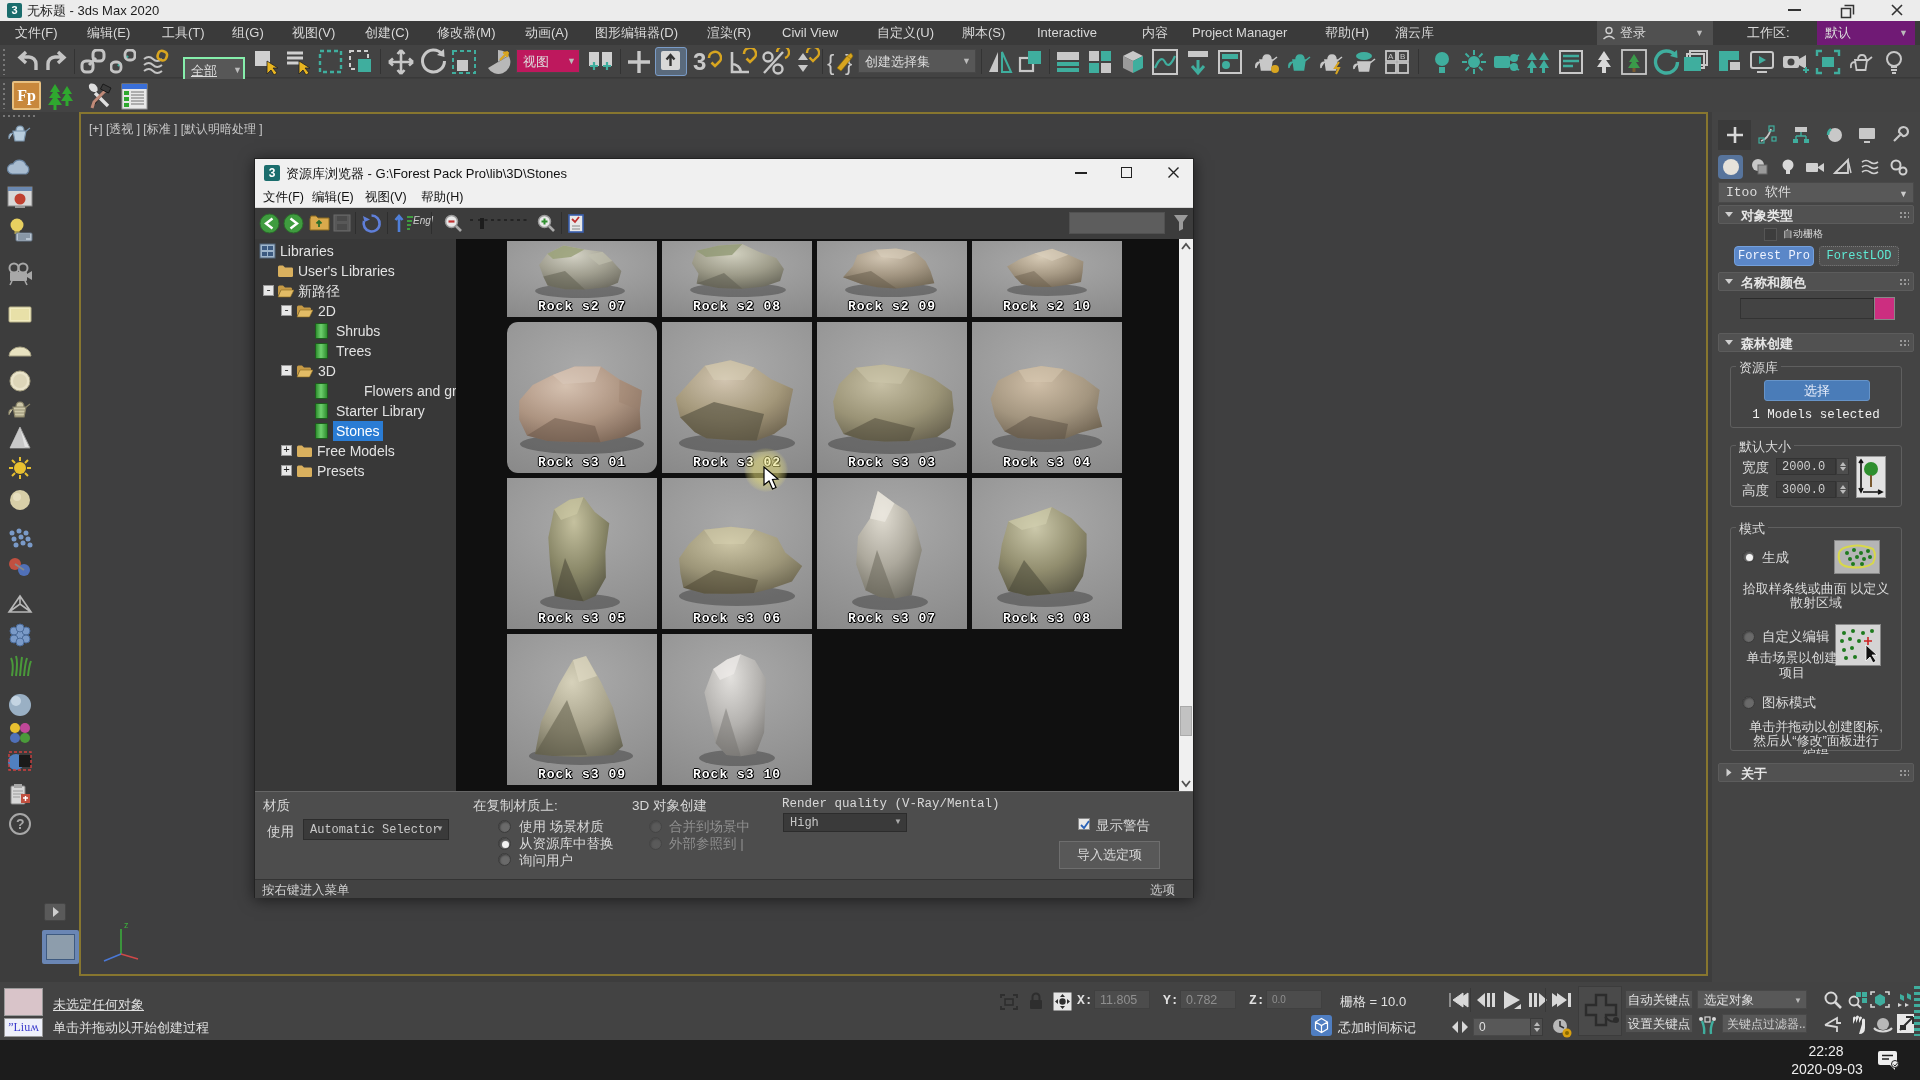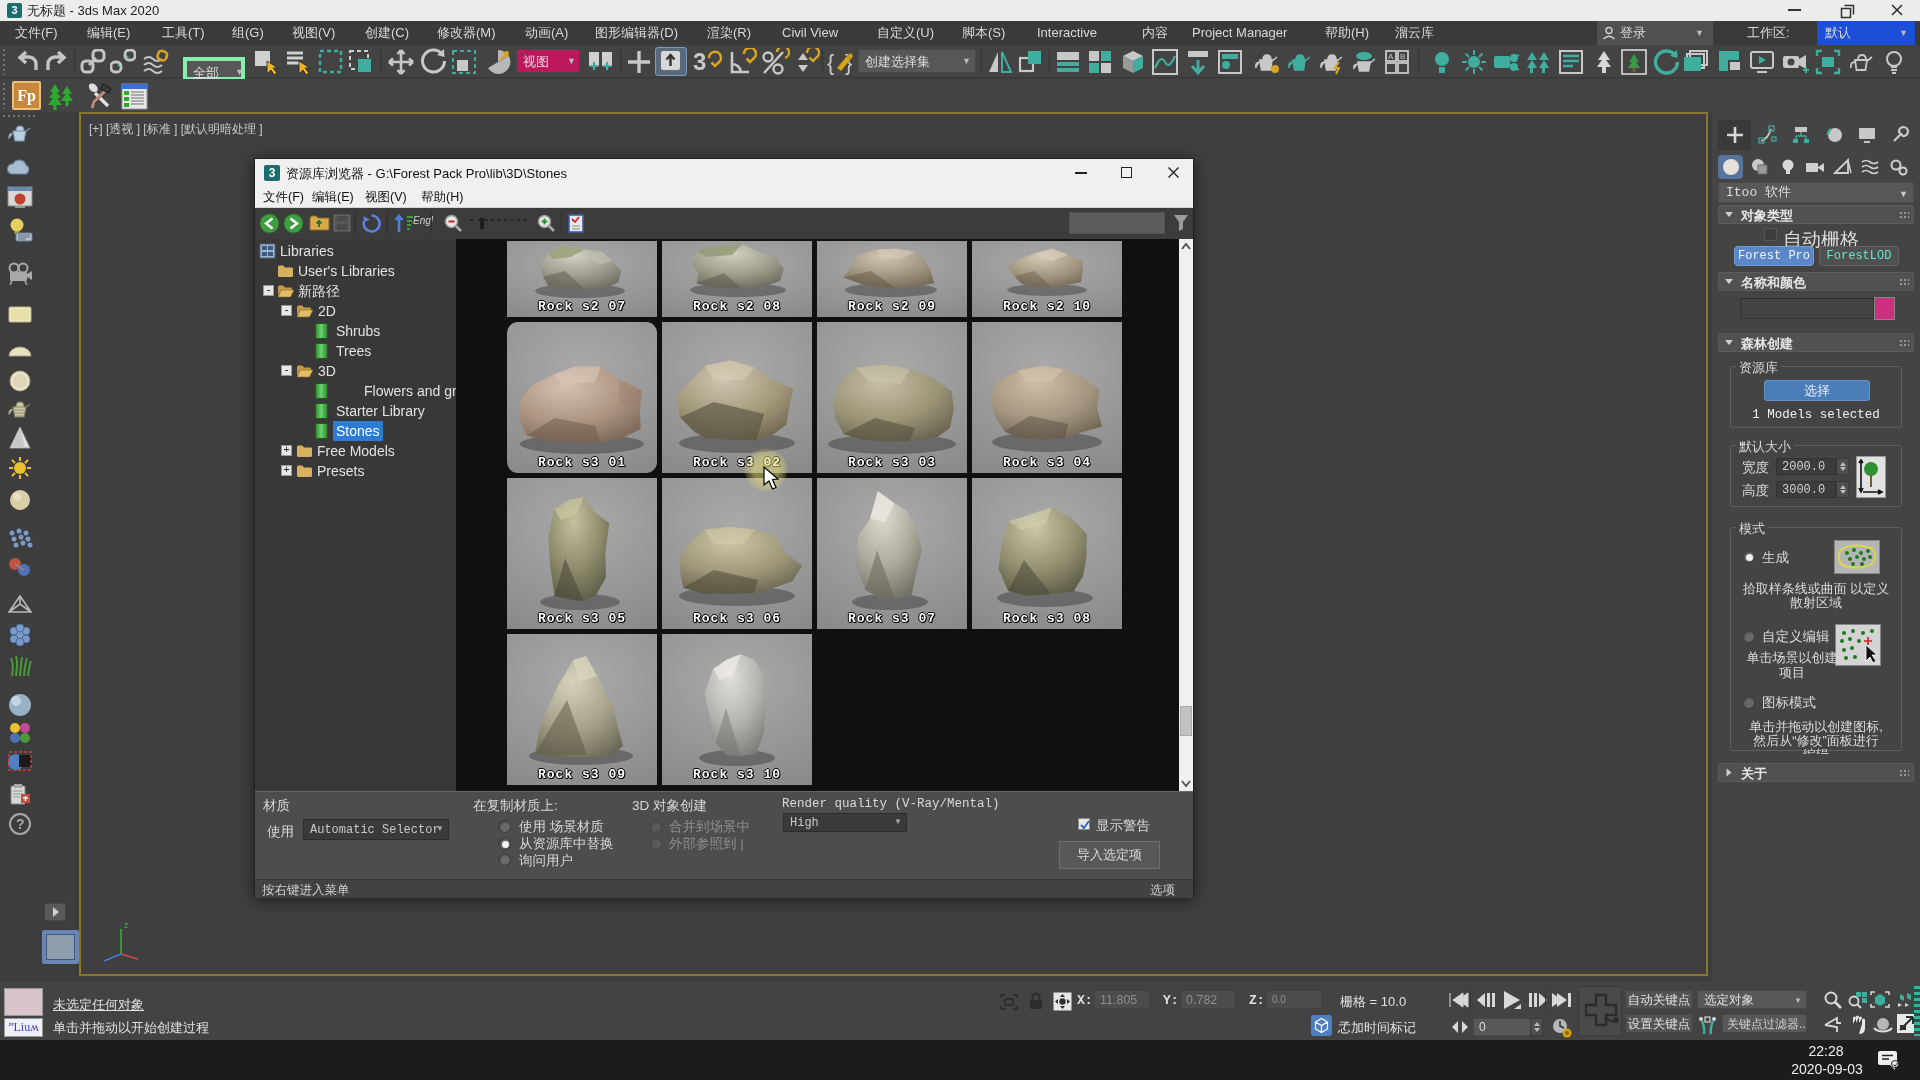--- a/index.html
+++ b/index.html
@@ -78,21 +78,21 @@
 
     <div class="abs" style="left:1597px;top:0;width:116px;height:24px;background:#505050;">
       <svg class="abs" style="left:4px;top:4px;" width="16" height="16">
           <circle cx="8" cy="5.5" r="3" fill="none" stroke="#cfcfcf" stroke-width="1.4"></circle>
           <path d="M2.5 14 Q8 8.5 13.5 14" fill="none" stroke="#cfcfcf" stroke-width="1.4"></path>
         </svg>
       <span class="abs" style="left:23px;">登录</span>
       <span class="abs" style="left:98px;color:#bbb;font-size:9px;">▼</span>
     </div>
     <span class="abs" style="left:1747px;">工作区:</span>
-    <div class="abs" style="left:1817px;top:0;width:98px;height:24px;background:#1d4ed8;">
+    <div class="abs" style="left:1817px;top:0;width:98px;height:24px;background:#701a75;">
       <span class="abs" style="left:8px;">默认</span>
       <span class="abs" style="left:82px;color:#bbb;font-size:9px;">▼</span>
     </div>
   </div>
 
   <div class="abs" id="toolbar1" style="left:0;top:45px;width:1920px;height:33px;background:#434343;border-bottom:1px solid #393939;">
     <div class="abs" style="left:2px;top:3px;width:6px;height:27px;background:radial-gradient(circle 1px at 2px 2px,#777 1px,transparent 1.2px) 0 0/5px 5px;"></div>
     <svg class="abs" style="left:14px;top:5px;" width="26" height="23">
         <path d="M22 20 V14 a7 7 0 0 0 -7 -7 H8 M12 2 L6 7.5 L12 13" fill="none" stroke="#c4c4c4" stroke-width="3.4"></path>
       </svg>
@@ -107,21 +107,21 @@
       </svg>
     <svg class="abs" style="left:110px;top:4px;" width="26" height="25">
         <path d="M8 17 L11 14 M15 10 L18 7" stroke="#3fae9e" stroke-width="2.4"></path>
         <rect x="1" y="13" width="10" height="10" rx="4" fill="none" stroke="#c4c4c4" stroke-width="2.8"></rect>
         <rect x="15" y="1" width="10" height="10" rx="4" fill="none" stroke="#c4c4c4" stroke-width="2.8"></rect>
       </svg>
     <svg class="abs" style="left:142px;top:4px;" width="30" height="26">
         <path d="M2 10 q5 -4 9 0 t9 0 M2 16 q5 -4 9 0 t9 0 M2 22 q5 -4 9 0 t9 0" fill="none" stroke="#c4c4c4" stroke-width="2"></path>
         <rect x="16" y="2" width="9" height="9" rx="3.5" fill="none" stroke="#d8a520" stroke-width="2.6" transform="rotate(20 20 6)"></rect>
       </svg>
-    <div class="abs" style="left:183px;top:12px;width:62px;height:24px;background:#575757;border:4px solid #86efac;color:#ddd;font-size:13px;line-height:23px;text-decoration:underline;"><span style="padding-left:6px;">全部</span><span class="abs" style="left:48px;top:0px;font-size:9px;color:#bbb;">▼</span></div>
+    <div class="abs" style="left:183px;top:12px;width:62px;height:24px;background:#575757;border:2px solid #86efac;color:#ddd;font-size:13px;line-height:23px;text-decoration:underline;"><span style="padding-left:6px;">全部</span><span class="abs" style="left:48px;top:0px;font-size:9px;color:#bbb;">▼</span></div>
     <svg class="abs" style="left:253px;top:4px;" width="27" height="26">
         <rect x="2" y="2" width="15" height="15" fill="#d0d0d0"></rect>
         <path d="M14 12 L14 25 L18 21 L21 26 L24 24 L20 19 L25 19 Z" fill="#e8b520" stroke="#222" stroke-width="0.8"></path>
       </svg>
     <svg class="abs" style="left:285px;top:4px;" width="27" height="26">
         <path d="M2 4 h16 M2 9 h16 M2 14 h12" stroke="#d0d0d0" stroke-width="3"></path>
         <path d="M14 12 L14 25 L18 21 L21 26 L24 24 L20 19 L25 19 Z" fill="#e8b520" stroke="#222" stroke-width="0.8"></path>
       </svg>
     <svg class="abs" style="left:318px;top:4px;" width="26" height="26">
         <rect x="2" y="2" width="21" height="21" fill="none" stroke="#3fae9e" stroke-width="2.4" stroke-dasharray="4,3"></rect>
@@ -996,21 +996,21 @@
       <span class="abs" style="left:7px;font-family:'Liberation Mono',monospace;">Itoo 软件</span>
       <span class="abs" style="left:180px;top:1px;font-size:9px;color:#ccc;">▼</span>
     </div>
 
     <div class="rollhead" style="top:93px;">
         <span class="arr"></span>
         <span class="cap2">对象类型</span>
         <span class="grip"></span>
       </div>
     <div class="abs" style="left:52px;top:116px;width:13px;height:13px;background:#3d3d3d;border:1px solid #565656;"></div>
-    <span class="abs" style="left:71px;top:115px;font-size:19px;">自动栅格</span>
+    <span class="abs" style="left:71px;top:115px;font-size:10px;">自动栅格</span>
     <div class="abs" style="left:22px;top:134px;width:80px;height:20px;background:#5b87c8;border:1px solid #74a0dc;border-radius:4px;text-align:center;line-height:19px;font-size:12px;font-family:'Liberation Mono',monospace;color:#f0f4ff;">Forest Pro</div>
     <div class="abs" style="left:107px;top:134px;width:80px;height:20px;background:#505050;border:1px dotted #7a7a7a;border-radius:4px;text-align:center;line-height:19px;font-size:12px;font-family:'Liberation Mono',monospace;color:#5eead4;">ForestLOD</div>
 
     <div class="rollhead" style="top:160px;">
         <span class="arr"></span>
         <span class="cap2">名称和颜色</span>
         <span class="grip"></span>
       </div>
     <div class="abs" style="left:28px;top:186px;width:134px;height:21px;background:#434343;border:1px solid #333;border-top-color:#2a2a2a;"></div>
     <div class="abs" style="left:162px;top:185px;width:21px;height:23px;background:#cc2e80;border:1px solid #888;"></div>

